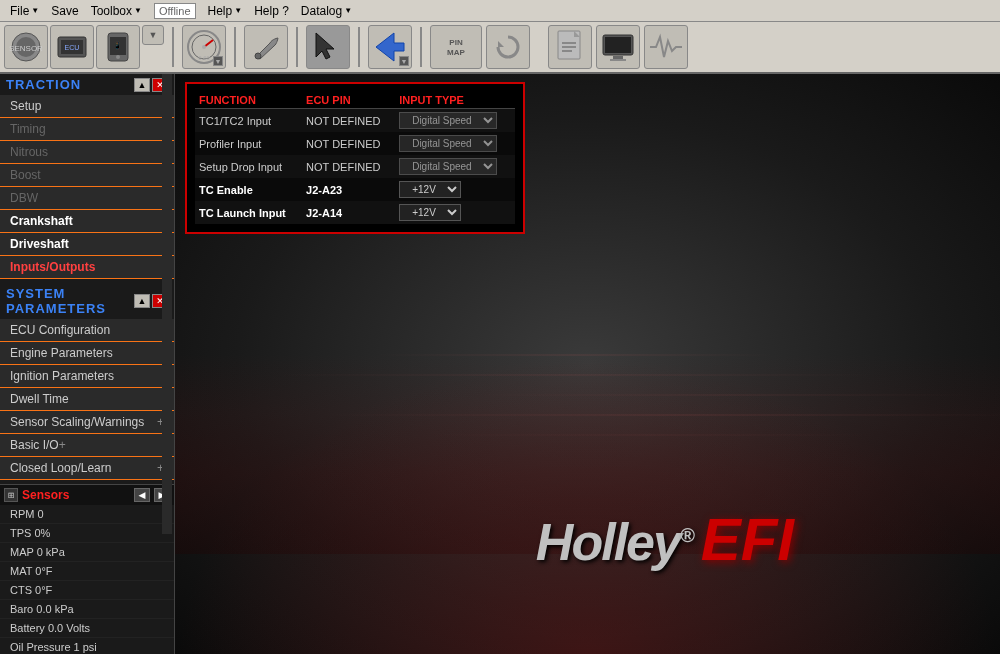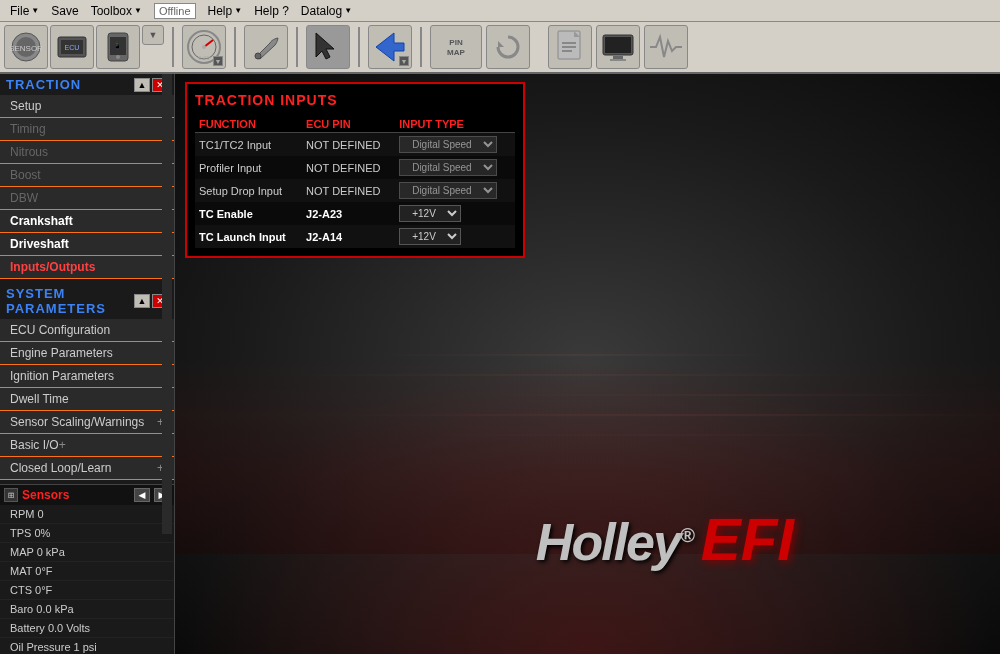--- a/index.html
+++ b/index.html
@@ -561,21 +561,20 @@
 
     <div class="streak" style="top:280px;left:200px;width:400px;opacity:0.3;"></div>
     <div class="streak" style="top:300px;left:100px;width:600px;opacity:0.25;"></div>
     <div class="streak" style="top:320px;left:300px;width:500px;opacity:0.2;"></div>
     <div class="streak" style="top:340px;left:150px;width:700px;opacity:0.3;"></div>
     <div class="streak" style="top:360px;left:250px;width:450px;opacity:0.15;"></div>
 
     <div style="position:absolute;bottom:0;left:0;right:0;height:300px;background:radial-gradient(ellipse at 50% 100%, rgba(120,20,20,0.4) 0%, transparent 70%);pointer-events:none;"></div>
 
     <div id="traction-inputs">
-      <div class="inputs-title">TRACTION INPUTS</div>
       <table class="inputs-table">
         <thead>
           <tr>
             <th>FUNCTION</th>
             <th>ECU PIN</th>
             <th>INPUT TYPE</th>
           </tr>
         </thead>
         <tbody>
 

